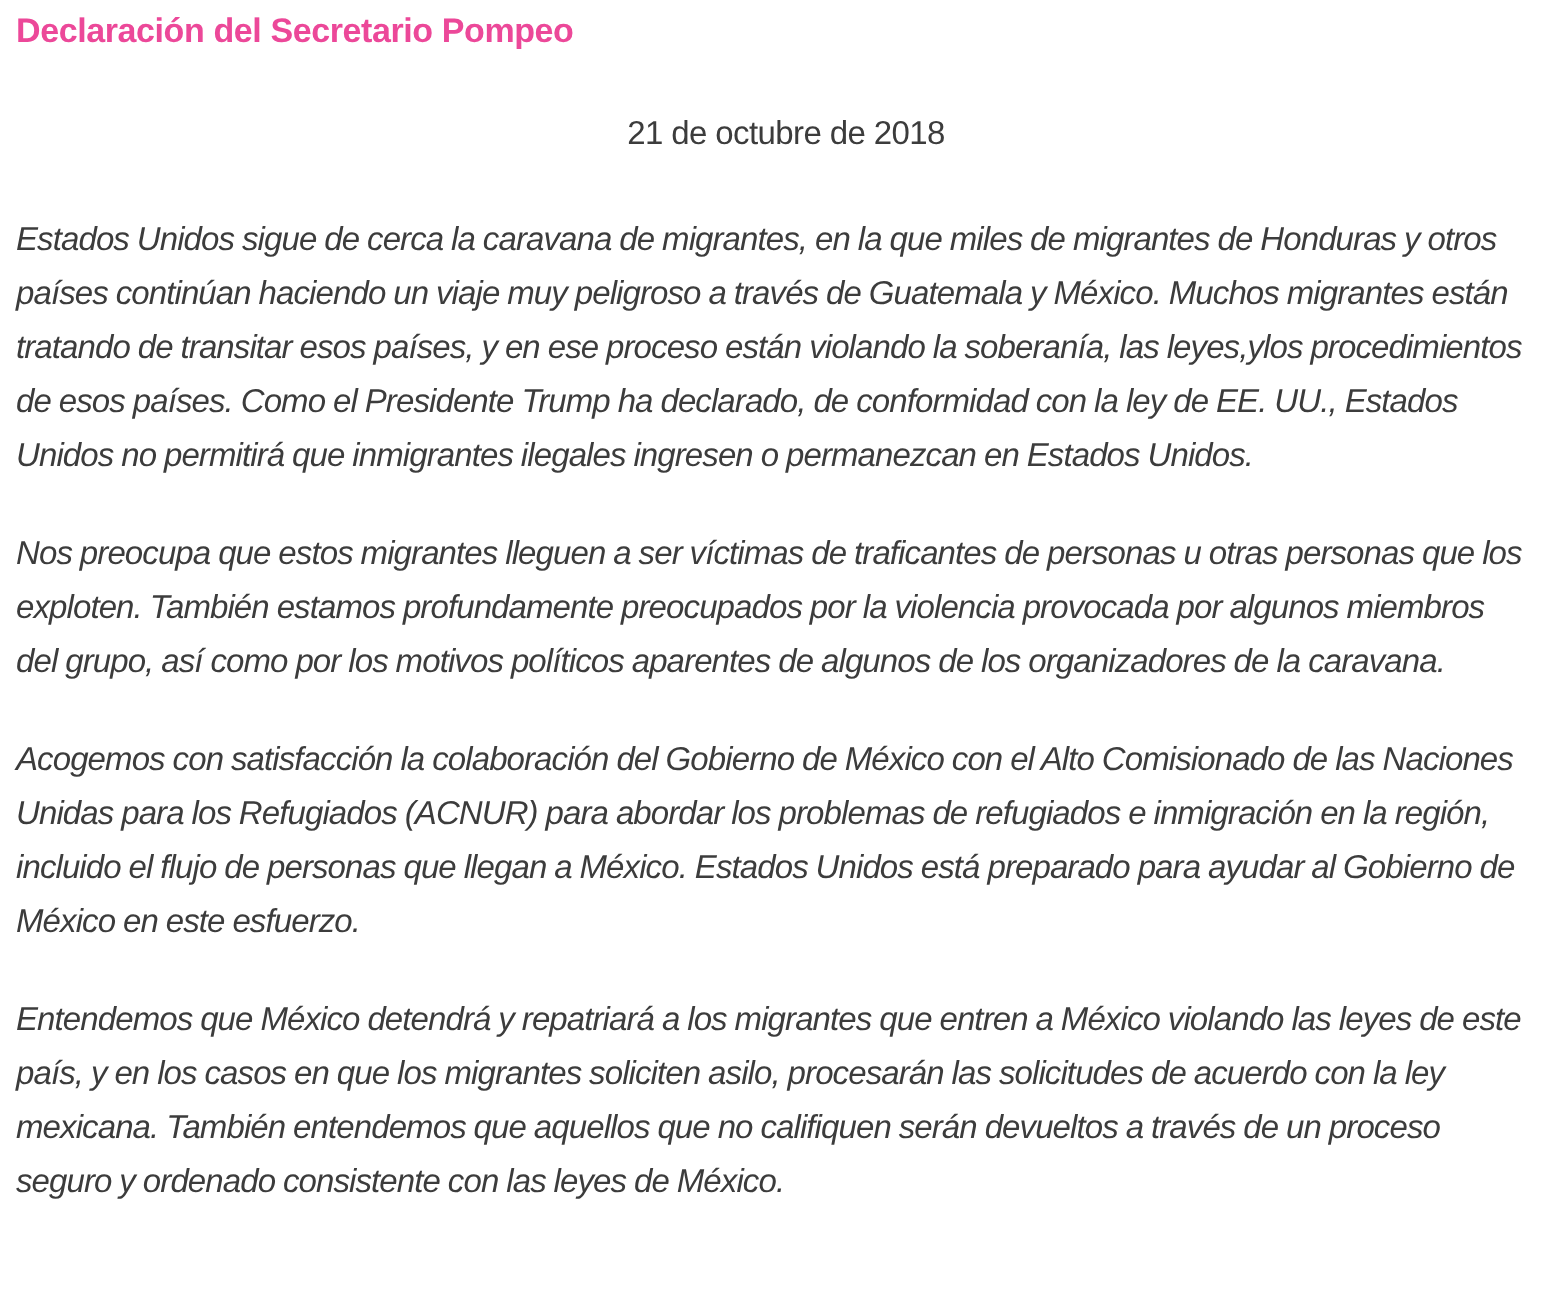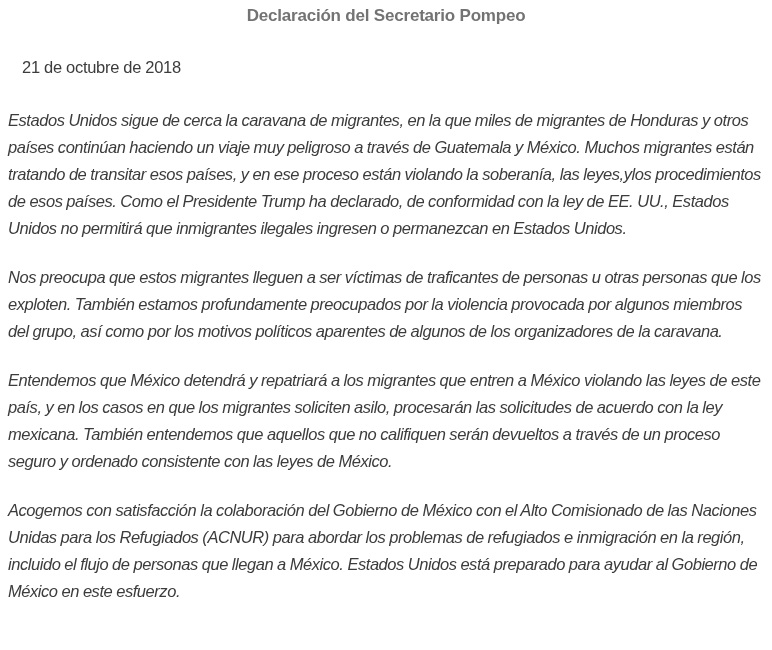--- a/index.html
+++ b/index.html
@@ -17,29 +17,29 @@
     box-sizing: border-box;
     width: 772px;
     padding: 4px 8px 0 8px;
     color: #3c3c3c;
   }
   .doc-title {
     margin: 0;
     font-size: 17px;
     line-height: 23px;
     font-weight: 700;
-    color: #737373;
+    color: #ec4899;
     letter-spacing: -0.2px;
-    text-align: center;
   }
   .doc-date {
     margin: 29px 0 28px 14px;
     font-size: 16.5px;
     line-height: 23px;
     letter-spacing: -0.3px;
+    text-align: center;
   }
   .doc-para {
     margin: 0 0 22px 0;
     font-size: 16.5px;
     line-height: 27px;
     letter-spacing: -0.45px;
     word-spacing: -0.2px;
     font-style: italic;
   }
 </style>
@@ -48,16 +48,16 @@
 
 <div class="doc">
   <h1 class="doc-title">Declaración del Secretario Pompeo</h1>
 
   <p class="doc-date">21 de octubre de 2018</p>
 
   <p class="doc-para">Estados Unidos sigue de cerca la caravana de migrantes, en la que miles de migrantes de Honduras y otros países continúan haciendo un viaje muy peligroso a través de Guatemala y México. Muchos migrantes están tratando de transitar esos países, y en ese proceso están violando la soberanía, las leyes,ylos procedimientos de esos países. Como el Presidente Trump ha declarado, de conformidad con la ley de EE. UU., Estados Unidos no permitirá que inmigrantes ilegales ingresen o permanezcan en Estados Unidos.</p>
 
   <p class="doc-para">Nos preocupa que estos migrantes lleguen a ser víctimas de traficantes de personas u otras personas que los exploten. También estamos profundamente preocupados por la violencia provocada por algunos miembros del grupo, así como por los motivos políticos aparentes de algunos de los organizadores de la caravana.</p>
 
+  <p class="doc-para">Acogemos con satisfacción la colaboración del Gobierno de México con el Alto Comisionado de las Naciones Unidas para los Refugiados (ACNUR) para abordar los problemas de refugiados e inmigración en la región, incluido el flujo de personas que llegan a México. Estados Unidos está preparado para ayudar al Gobierno de México en este esfuerzo.</p>
+
   <p class="doc-para">Entendemos que México detendrá y repatriará a los migrantes que entren a México violando las leyes de este país, y en los casos en que los migrantes soliciten asilo, procesarán las solicitudes de acuerdo con la ley mexicana. También entendemos que aquellos que no califiquen serán devueltos a través de un proceso seguro y ordenado consistente con las leyes de México.</p>
-
-  <p class="doc-para">Acogemos con satisfacción la colaboración del Gobierno de México con el Alto Comisionado de las Naciones Unidas para los Refugiados (ACNUR) para abordar los problemas de refugiados e inmigración en la región, incluido el flujo de personas que llegan a México. Estados Unidos está preparado para ayudar al Gobierno de México en este esfuerzo.</p>
 </div>
 
 </body></html>

